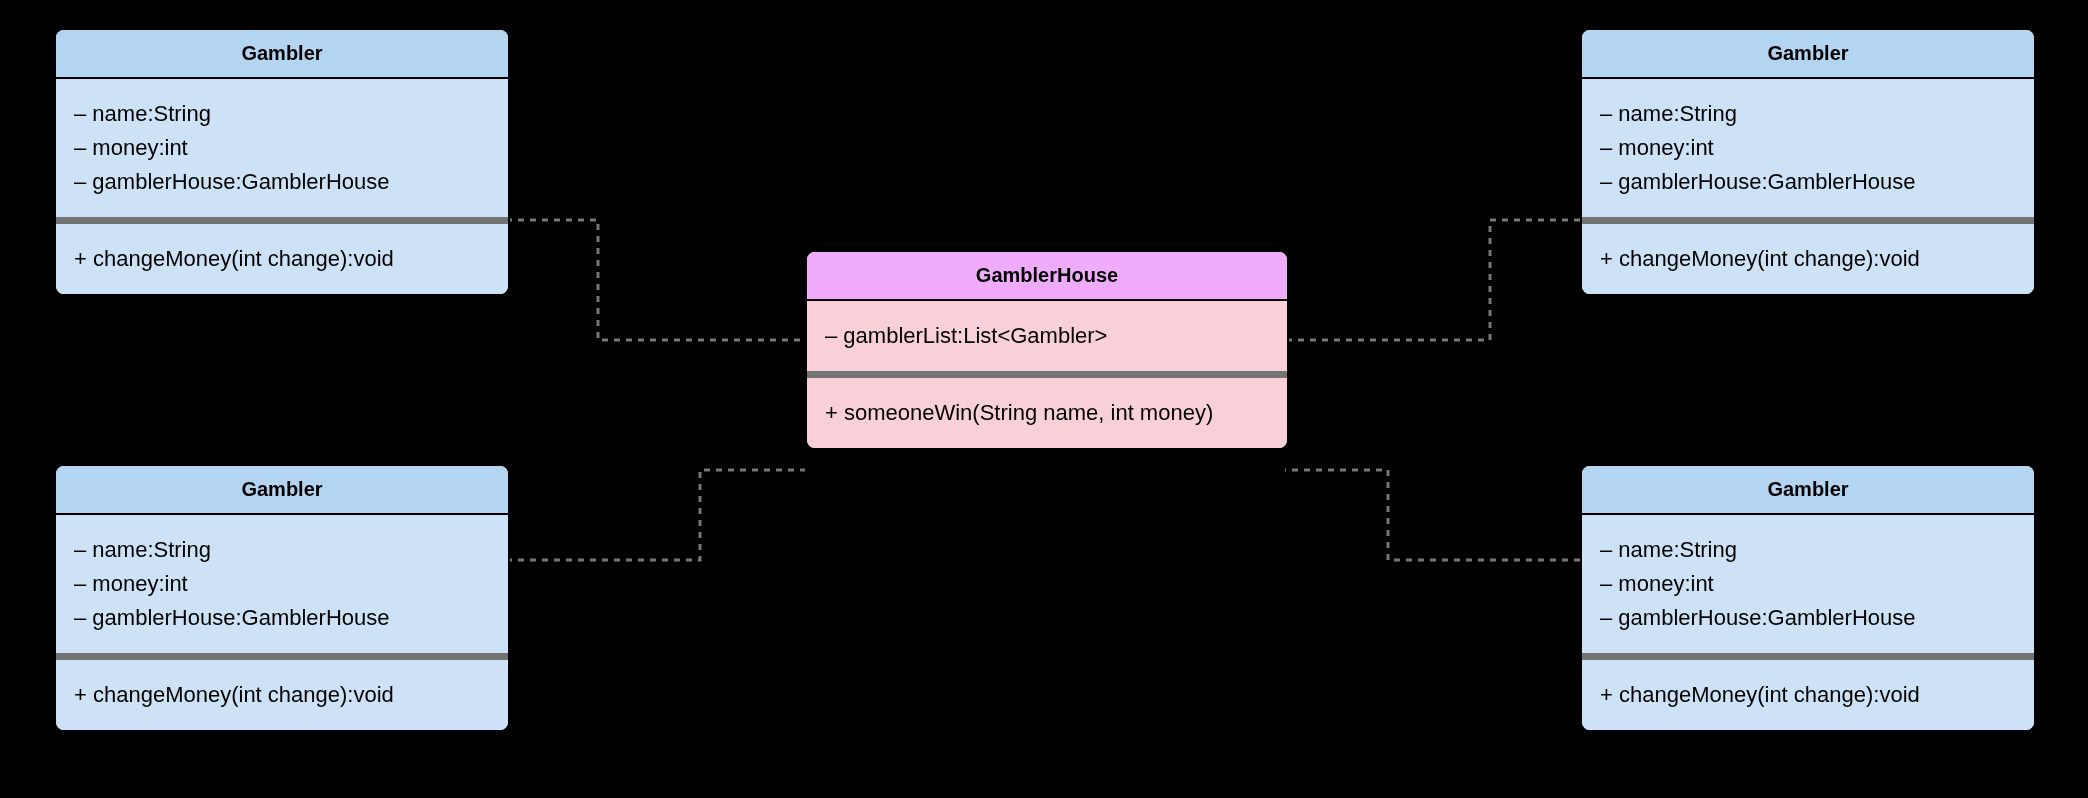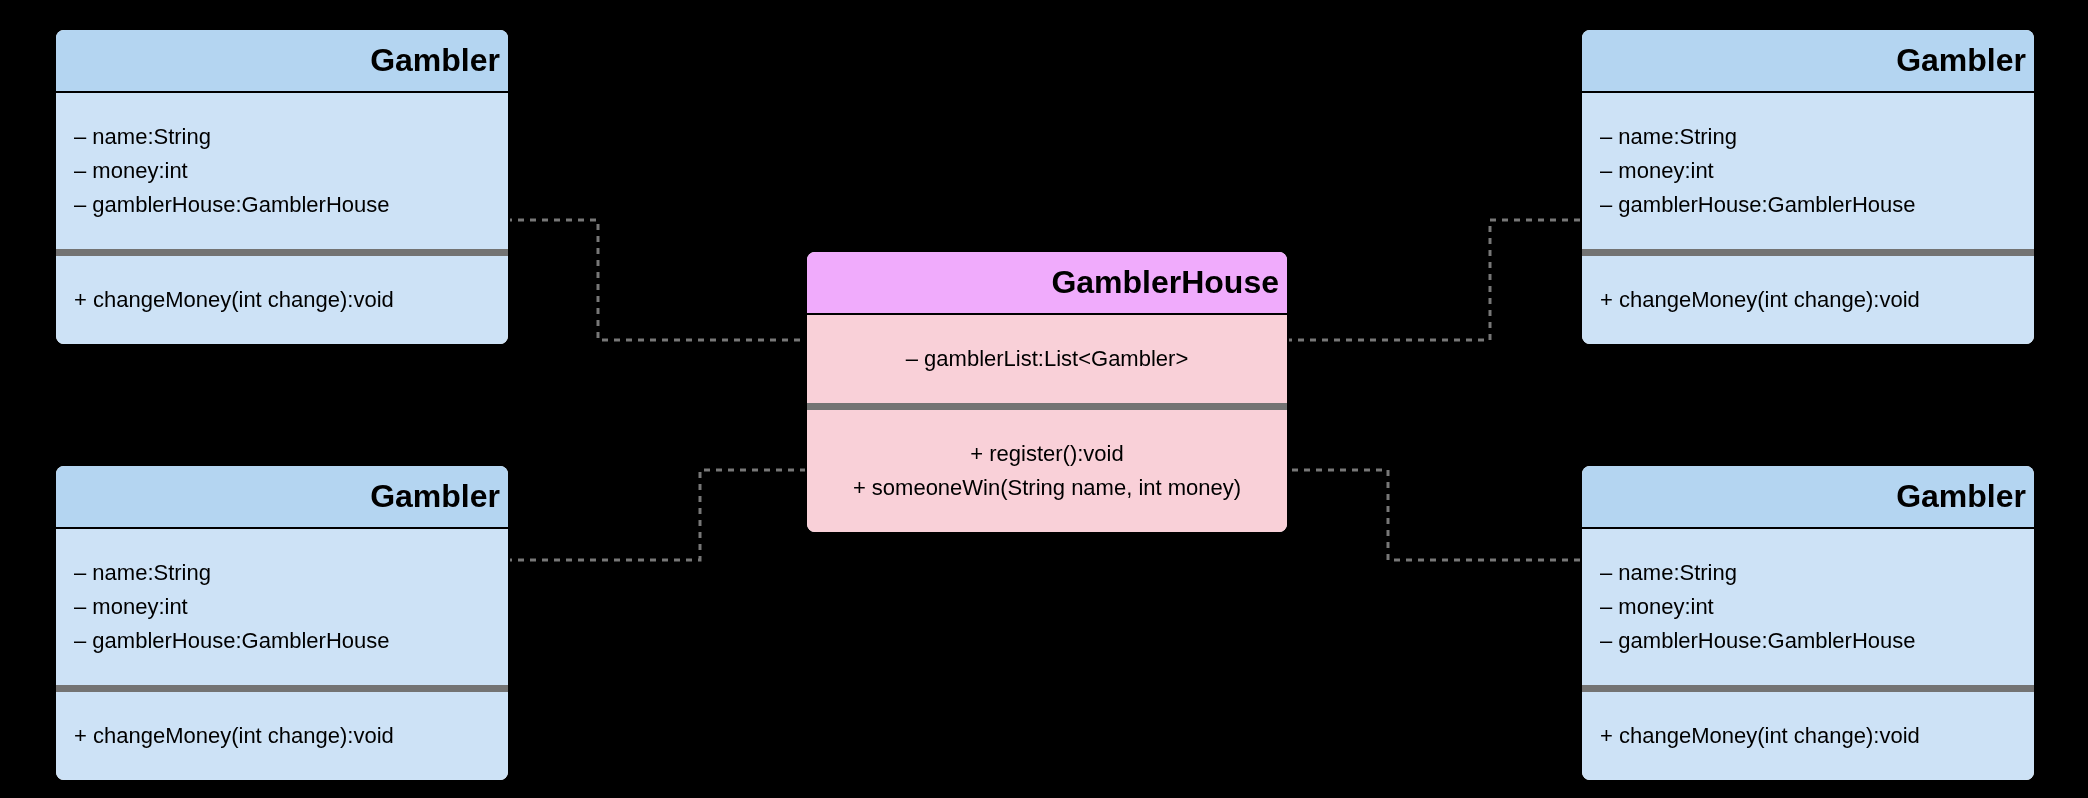--- a/index.html
+++ b/index.html
@@ -12,44 +12,44 @@
     position: relative;
   }
   .uml-class {
     position: absolute;
     border: 2px solid #000;
     border-radius: 10px;
     overflow: hidden;
     background: #fff;
   }
   .uml-title {
-    text-align: right;
+    text-align: center;
     font-weight: 700;
-    font-size: 32px;
+    font-size: 20px;
     padding: 12px 8px;
     border-bottom: 2px solid #000;
   }
   .uml-section {
-    padding: 27px 18px;
+    padding: 18px 18px;
     font-size: 22px;
     line-height: 1.55;
   }
   .uml-section + .uml-section {
     border-top: 7px solid #737373;
   }
   .gambler {
     width: 452px;
   }
   .gambler .uml-title { background: #b4d5f1; }
   .gambler .uml-section { background: #cde2f6; }
   .house {
     width: 480px;
   }
   .house .uml-title { background: #f0abfc; }
-  .house .uml-section { background: #f9d0d8; text-align: center; }
+  .house .uml-section { background: #f9d0d8; }
   svg.connectors {
     position: absolute;
     top: 0; left: 0;
     width: 2088px;
     height: 798px;
     pointer-events: none;
   }
 </style>
 </head>
 <body>
@@ -110,16 +110,15 @@
     <div>+ changeMoney(int change):void</div>
   </div>
 </div>
 
 <div class="uml-class house" id="house" style="left: 805px; top: 250px;">
   <div class="uml-title">GamblerHouse</div>
   <div class="uml-section">
     <div>– gamblerList:List&lt;Gambler&gt;</div>
   </div>
   <div class="uml-section">
-    <div>+ register():void</div>
     <div>+ someoneWin(String name, int money)</div>
   </div>
 </div>
 
 </body></html>

